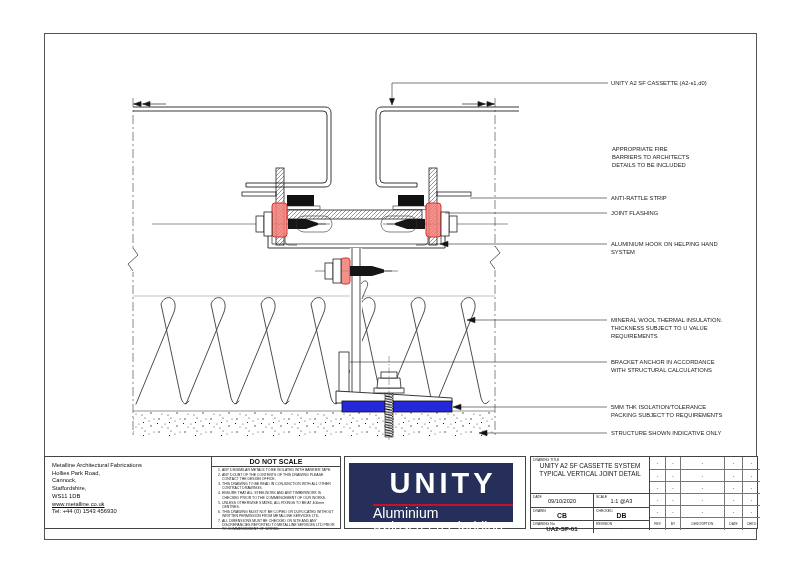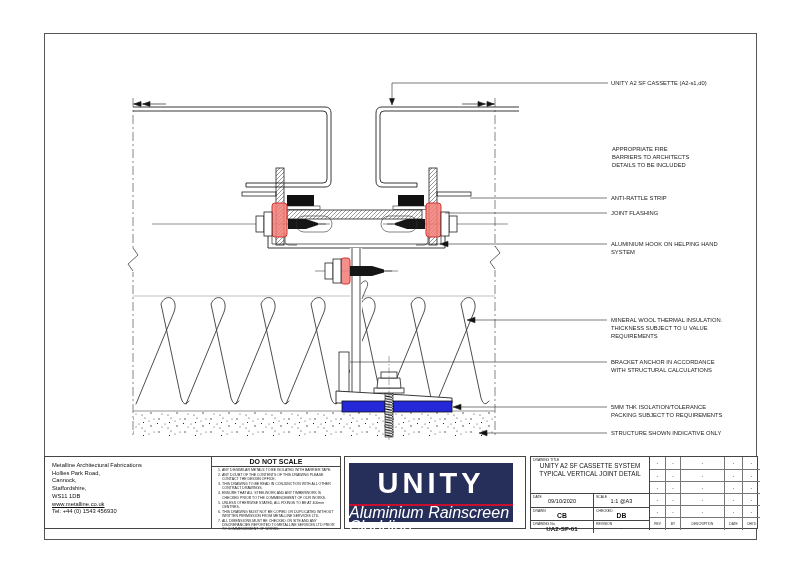--- a/index.html
+++ b/index.html
@@ -15,25 +15,25 @@
   .company{left:44px;top:456px;width:168px;height:73px;padding:5px 0 0 7px;
            font-size:5.8px;line-height:7.7px;color:#111;}
   .company .web{text-decoration:underline;}
   .notes{left:211px;top:456px;width:130px;height:73px;}
   .notes-hdr{height:9px;border-bottom:1px solid #444;text-align:center;
              font-size:7px;font-weight:600;line-height:9px;color:#111;}
   .notes ol{margin:1px 2px 0 10px;padding:0;font-size:3.5px;line-height:4.1px;color:#222;}
   .notes li{margin-bottom:1px;}
   .logo{left:344px;top:456px;width:182px;height:73px;}
   .logo-navy{position:absolute;left:4px;top:6px;right:12px;bottom:6px;
-             display:flex;flex-direction:column;align-items:center;}
+             display:flex;flex-direction:column;align-items:center;padding-left:24px;}
   .brand{flex:1;display:flex;align-items:center;color:#fff;font-size:29px;
          font-weight:600;letter-spacing:4px;}
   .redline{width:100%;height:2.5px;}
-  .tagline{height:16px;line-height:14px;color:#fff;font-size:16px;font-style:italic;}
+  .tagline{height:16px;line-height:14px;color:#fff;font-size:14px;}
 
   
   .tb{left:530px;top:456px;width:228px;height:73px;}
   .tb-left{position:absolute;left:0;top:0;width:118px;height:73px;}
   .tb-title{height:36px;box-sizing:border-box;}
   .cl{display:block;font-size:3.4px;color:#222;padding:1px 0 0 2px;}
   .tl{display:block;text-align:center;font-size:6.3px;color:#111;line-height:7.6px;}
   .tl:first-of-type{margin-top:5px;}
   .tb-row{display:flex;height:12px;border-top:1px solid #444;}
   .tb-row.r1{height:13px;}

